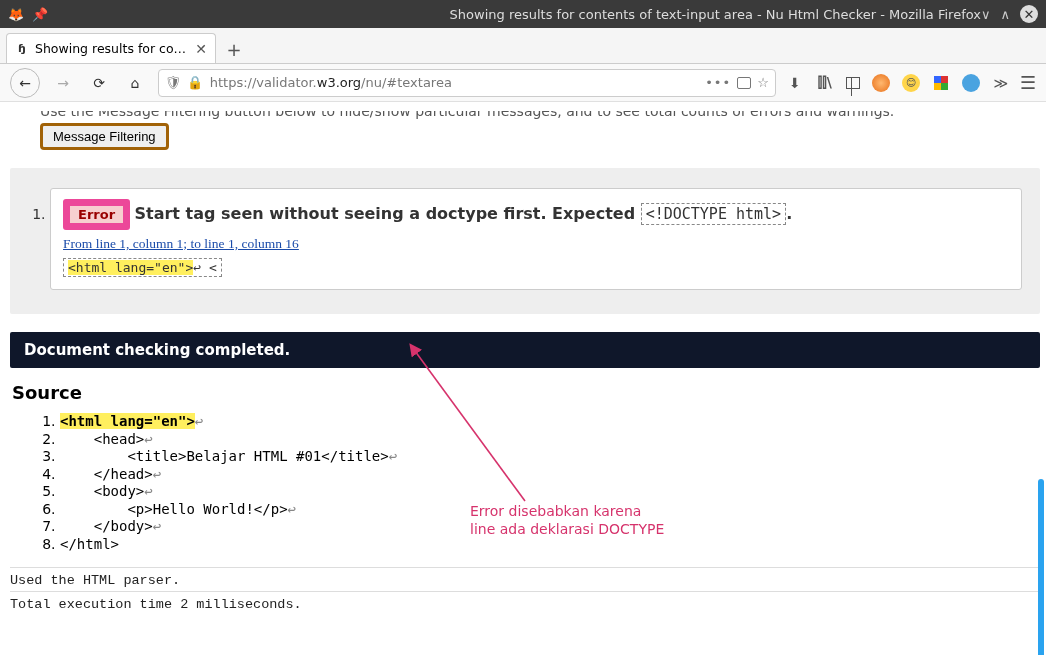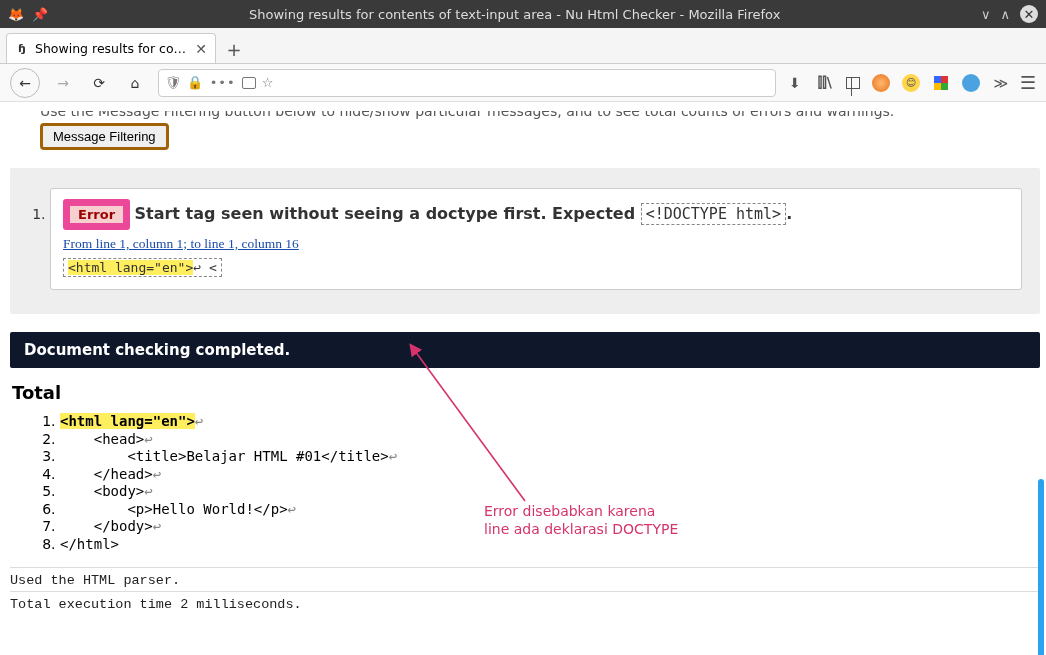--- a/index.html
+++ b/index.html
@@ -1,21 +1,21 @@
 <!DOCTYPE html>
 <html><head>
 <meta charset="utf-8">
 <style>
 * { box-sizing: border-box; margin: 0; padding: 0; }
 body { font-family: "DejaVu Sans", Arial, sans-serif; font-size: 14px; background: #fff; width: 1046px; height: 655px; overflow: hidden; position: relative; }
 
 
 .titlebar { background: #3a3a3a; color: #ddd; height: 28px; display: flex; align-items: center; padding: 0 8px; font-size: 13px; }
 .titlebar .left { display: flex; gap: 8px; align-items: center; }
-.titlebar .title { flex: 1; text-align: center; }
+.titlebar .title { flex: 1; text-align: right; }
 .titlebar .right { display: flex; gap: 10px; align-items: center; }
 .win-circle { width: 18px; height: 18px; border-radius: 50%; background: #ddd; color: #333; display: inline-flex; align-items: center; justify-content: center; font-size: 13px; font-weight: bold; }
 
 
 .tabbar { background: #f5f5f5; height: 36px; display: flex; align-items: flex-end; border-bottom: 1px solid #ccc; padding-left: 6px; gap: 4px; }
 .tab { background: #fff; border: 1px solid #ccc; border-bottom: none; border-radius: 4px 4px 0 0; height: 30px; display: flex; align-items: center; padding: 0 8px; gap: 6px; font-size: 12.5px; max-width: 210px; min-width: 180px; }
 .tab .fav { width: 14px; height: 14px; display: inline-flex; align-items: center; justify-content: center; font-size: 11px; font-weight: bold; color: #333; }
 .tab .label { flex: 1; overflow: hidden; white-space: nowrap; text-overflow: ellipsis; }
 .tab .x { color: #555; cursor: pointer; font-size: 14px; }
 .newtab { width: 28px; height: 28px; display: flex; align-items: center; justify-content: center; font-size: 18px; color: #555; cursor: pointer; }
@@ -55,21 +55,21 @@
 .source-list li { white-space: pre; }
 .source-list li::marker { font-family: "DejaVu Sans", Arial, sans-serif; }
 .source-list .hl { background: #ffef5e; font-weight: bold; }
 .source-list .ret { color: #888; }
 
 .meta { margin-top: 14px; font-size: 13.5px; color: #222; font-family: Liberation Mono, monospace; }
 .meta p { border-top: 1px solid #ddd; padding: 5px 0 3px 0; }
 
 
 svg.arrow-svg { position: absolute; top: 160px; left: 400px; pointer-events: none; }
-.annotation { position: absolute; top: 392px; left: 484px; color: #d6336c; font-size: 14px; line-height: 1.25; }
+.annotation { position: absolute; top: 392px; left: 470px; color: #d6336c; font-size: 14px; line-height: 1.25; }
 
 
 .vscroll { position: absolute; right: 2px; top: 368px; width: 6px; height: 260px; background: #2aa3ef; border-radius: 3px; }
 .hscroll { position: absolute; bottom: 2px; left: 12px; right: 16px; height: 6px; background: #2aa3ef; border-radius: 3px; }
 
 .emoji-dot { width:16px;height:16px;border-radius:50%; display:inline-block; }
 </style>
 </head>
 <body>
 
@@ -96,20 +96,23 @@
 </div>
 
 <div class="navbar">
   <div class="nav-btn circ">←</div>
   <div class="nav-btn" style="color:#aaa">→</div>
   <div class="nav-btn">⟳</div>
   <div class="nav-btn">⌂</div>
   <div class="urlbar">
     <span style="color:#777">🛡</span>
     <span class="lock">🔒</span>
+    <span class="url">
+      <span>https://validator.</span><span class="dark">w3.org</span><span>/nu/#textarea</span>
+    </span>
     <span style="color:#777;letter-spacing:1px">•••</span>
     <span style="border:1.5px solid #777;border-radius:2px;width:14px;height:12px"></span>
     <span style="color:#777">☆</span>
   </div>
   <div class="toolbar-icons">
     <span>⬇</span>
     <span style="font-weight:bold">⫿⫿\</span>
     <span style="border:1.5px solid #555;width:14px;height:12px;position:relative">
         <span style="position:absolute;left:4px;top:0;bottom:0;width:1.5px;background:#555"></span>
       </span>
@@ -150,21 +153,21 @@
           <div>
             <span class="code-extract"><span class="hl">&lt;html lang="en"&gt;</span><span>↩    &lt;</span></span>
           </div>
         </div>
       </li>
     </ol>
   </div>
 
   <div class="banner">Document checking completed.</div>
 
-  <div class="source-heading">Total</div>
+  <div class="source-heading">Source</div>
   <ol class="source-list" id="source-list">
       <li><span class="hl">&lt;html lang="en"&gt;</span><span class="ret">↩</span></li>
       <li>    &lt;head&gt;<span class="ret">↩</span></li>
       <li>        &lt;title&gt;Belajar HTML #01&lt;/title&gt;<span class="ret">↩</span></li>
       <li>    &lt;/head&gt;<span class="ret">↩</span></li>
       <li>    &lt;body&gt;<span class="ret">↩</span></li>
       <li>        &lt;p&gt;Hello World!&lt;/p&gt;<span class="ret">↩</span></li>
       <li>    &lt;/body&gt;<span class="ret">↩</span></li>
       <li>&lt;/html&gt;</li>
     </ol>

